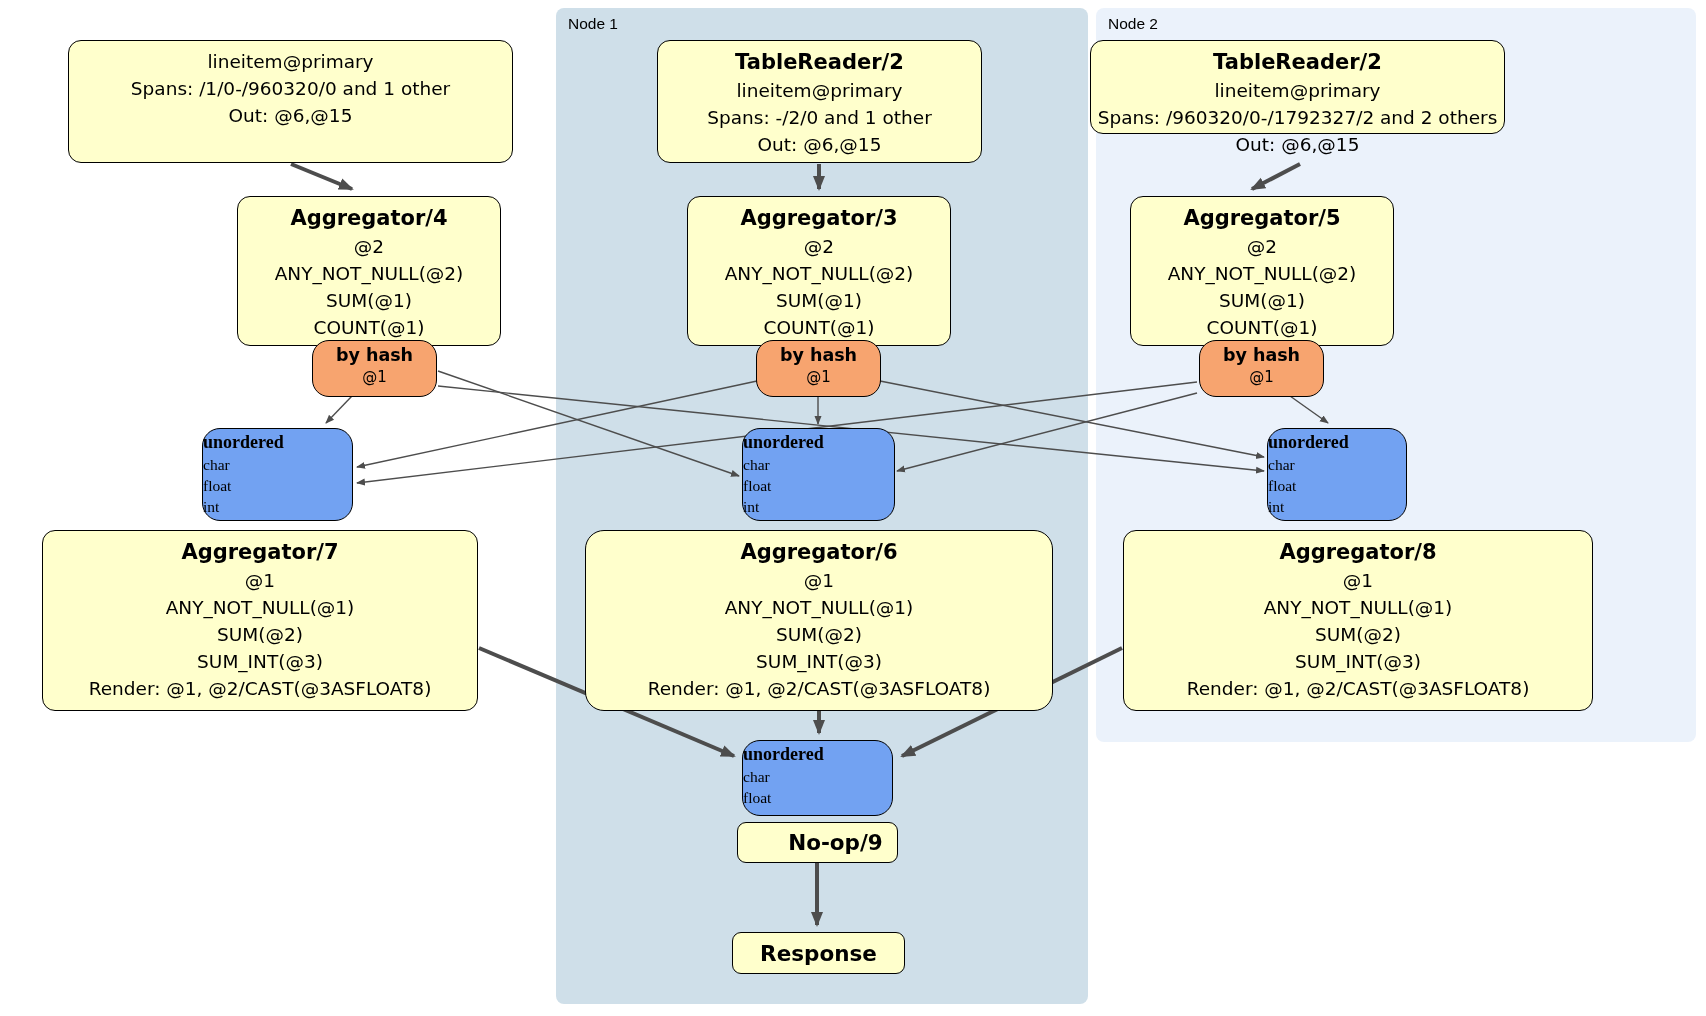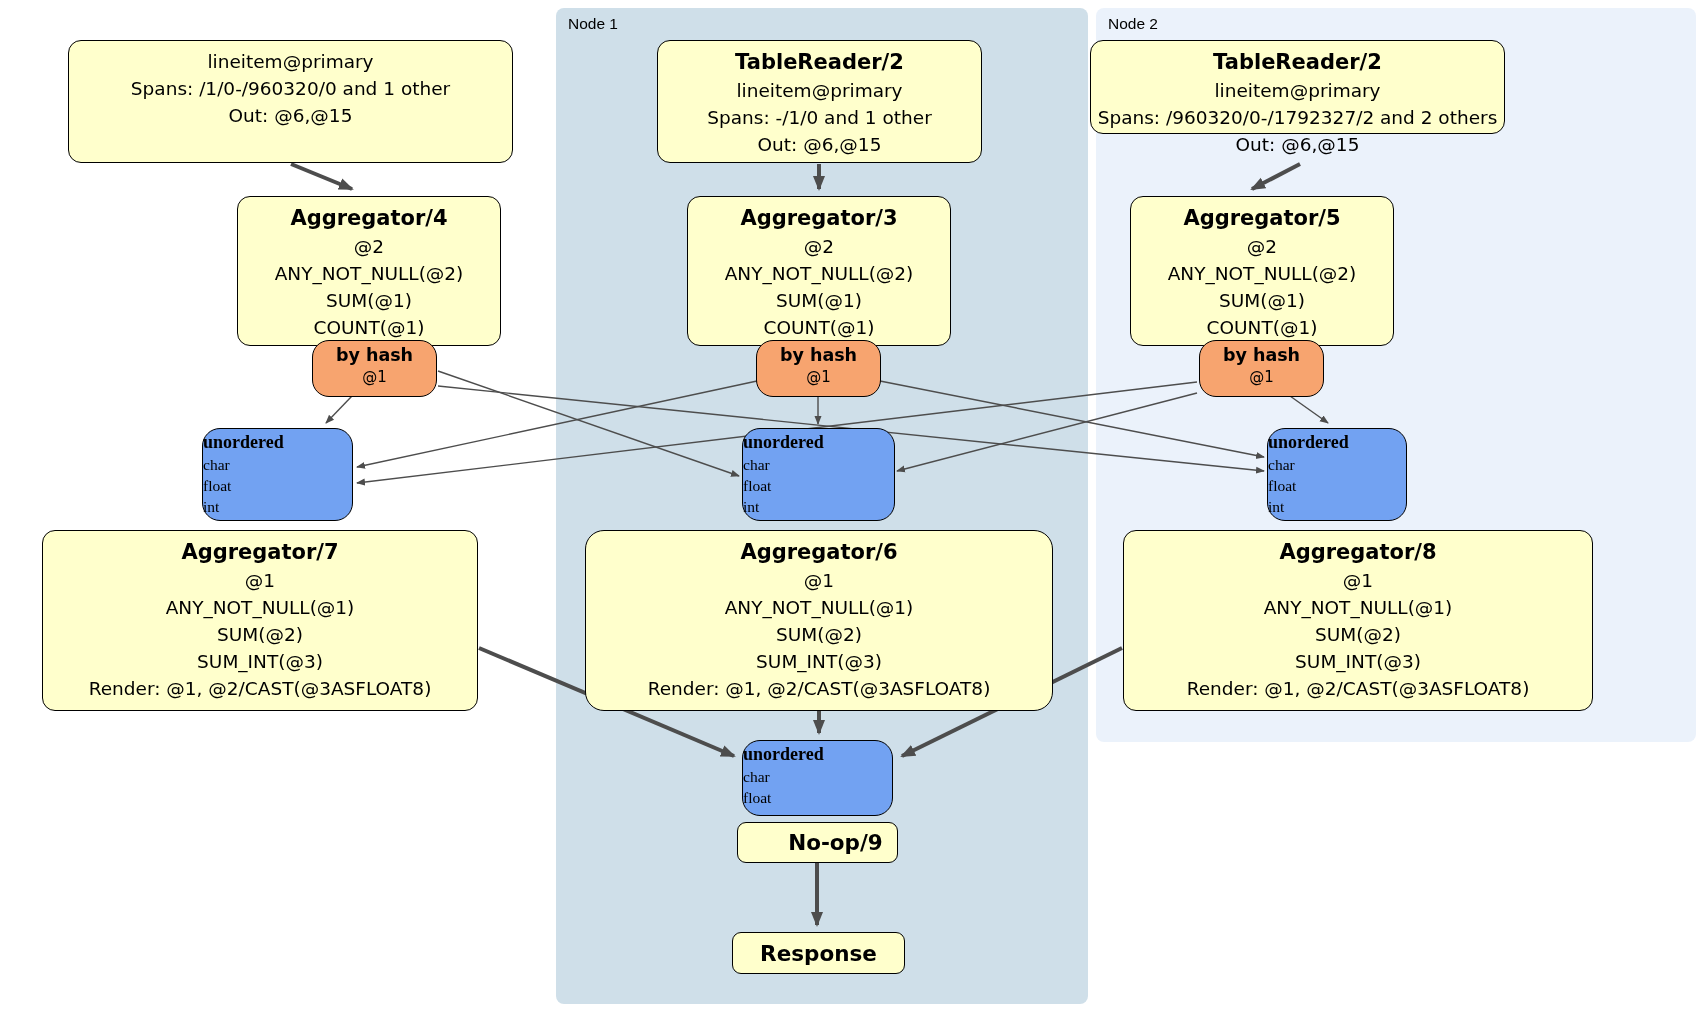--- a/index.html
+++ b/index.html
@@ -116,21 +116,21 @@
   </svg>
 
   <div class="node-box proc" style="left:68px; top:40px; width:445px; height:123px;">
     <div class="line">lineitem@primary</div>
     <div class="line">Spans: /1/0-/960320/0 and 1 other</div>
     <div class="line">Out: @6,@15</div>
   </div>
   <div class="node-box proc" style="left:657px; top:40px; width:325px; height:123px;">
     <div class="title">TableReader/2</div>
     <div class="line">lineitem@primary</div>
-    <div class="line">Spans: -/1/0 and 1 other</div>
+    <div class="line">Spans: -/2/0 and 1 other</div>
     <div class="line">Out: @6,@15</div>
   </div>
   <div class="node-box proc" style="left:1090px; top:40px; width:415px; height:94px;">
     <div class="title">TableReader/2</div>
     <div class="line">lineitem@primary</div>
     <div class="line">Spans: /960320/0-/1792327/2 and 2 others</div>
     <div class="line">Out: @6,@15</div>
   </div>
 
   <div class="node-box proc" style="left:237px; top:196px; width:264px; height:150px;">

